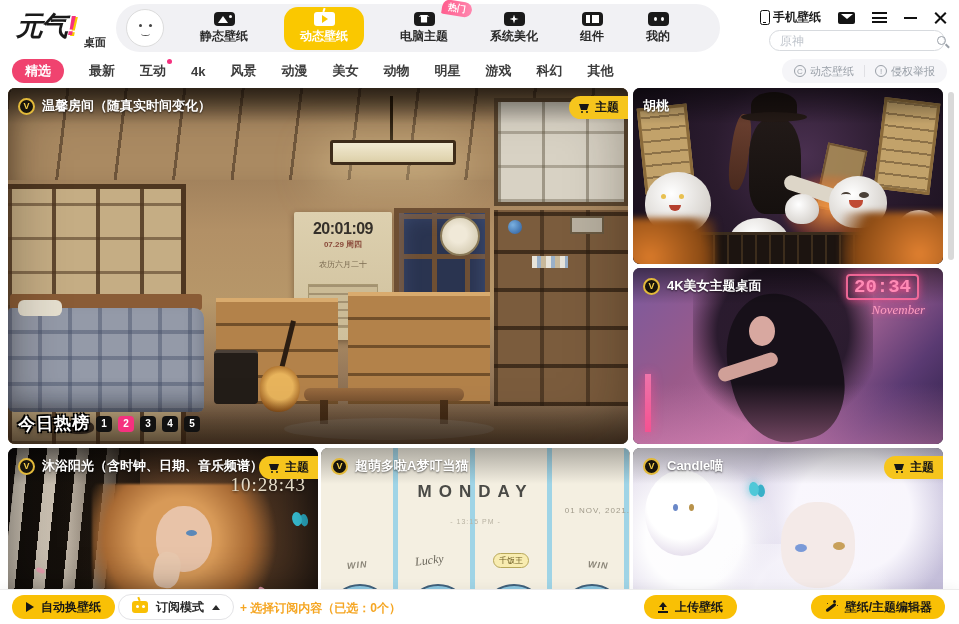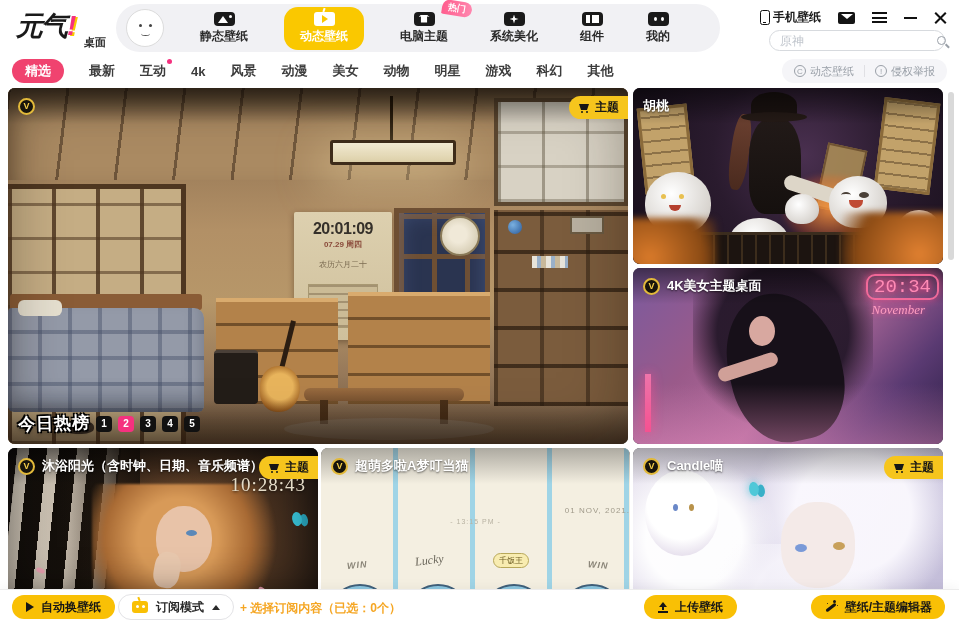--- a/index.html
+++ b/index.html
@@ -198,22 +198,22 @@
     background-image:repeating-linear-gradient(90deg,rgba(120,90,50,.35) 0 2px,transparent 2px 14px);}
 
   
   .bt-bg{inset:0;background:linear-gradient(130deg,#7a5a9e 0%,#9a5a8a 30%,#b06a9a 55%,#5a3a72 80%,#2e2048 100%);}
   .bt-hairglow{left:60px;top:0;width:180px;height:160px;background:radial-gradient(circle at 50% 40%,rgba(30,20,36,.9) 0 50%,transparent 75%);}
   .bt-figure{left:96px;top:24px;width:112px;height:150px;background:#171019;border-radius:45% 55% 40% 45%;transform:rotate(-12deg);}
   .bt-face{left:116px;top:48px;width:26px;height:30px;background:#d8a8a0;border-radius:50%;}
   .bt-arm{left:84px;top:92px;width:62px;height:14px;background:#d0a098;border-radius:8px;transform:rotate(-18deg);}
   .bt-bedlight{left:0;right:0;bottom:0;height:60px;background:linear-gradient(transparent,rgba(230,140,190,.45));}
   .bt-neonbar{left:12px;bottom:12px;width:6px;height:58px;background:linear-gradient(#ff7ab0,#ff4d8f);box-shadow:0 0 12px #ff4d8f;opacity:.85;}
-  .bt-clock{position:absolute;right:4px;top:6px;z-index:7;border:2px solid rgba(255,111,159,.9);border-radius:9px;
-    padding:0 6px;color:#ff8ab5;font-family:"Liberation Mono","DejaVu Sans Mono",monospace;font-size:19px;font-weight:400;
+  .bt-clock{position:absolute;right:24px;top:6px;z-index:7;border:2px solid rgba(255,111,159,.9);border-radius:4px;
+    padding:0 6px;color:#ff8ab5;font-family:"Liberation Mono","DejaVu Sans Mono",monospace;font-size:19px;font-weight:700;
     text-shadow:0 0 6px #ff4d8f,0 0 14px #ff4d8f;box-shadow:0 0 8px rgba(255,77,143,.6);}
   .bt-month{position:absolute;right:18px;top:34px;z-index:7;color:#ff9ec2;font-family:"Liberation Serif","DejaVu Serif",serif;
     font-style:italic;font-size:13px;text-shadow:0 0 6px #ff4d8f;}
 
   
   .sn-bg{inset:0;background:radial-gradient(circle at 58% 55%,#8a5c34 0%,#4a3220 40%,#1f1712 75%,#141010 100%);}
   .sn-bars{left:0;top:0;width:104px;height:100%;background:repeating-linear-gradient(90deg,rgba(228,218,202,.85) 0 12px,rgba(18,14,10,.92) 12px 30px);transform:skewX(-6deg);}
   .sn-barfade{left:52px;top:0;width:80px;height:100%;background:linear-gradient(90deg,transparent,#211810);}
   .sn-hair{left:84px;top:36px;width:190px;height:136px;background:radial-gradient(circle at 45% 40%,#d89a58 0 30%,#a86a34 55%,transparent 75%);filter:blur(1px);}
   .sn-face{left:148px;top:58px;width:56px;height:66px;background:#e8c3a8;border-radius:48%;}
@@ -396,20 +396,21 @@
         <div class="rm-guitar-neck"></div>
         <div class="rm-guitar-body"></div>
         <div class="rm-table"></div>
         <div class="rm-rug"></div>
         <div class="rm-cat"></div>
         <div class="rm-floor"></div>
         <div class="rm-vig"></div>
       </div>
       <div class="card-head">
         <span class="vbadge">V</span>
+        <span class="card-title">温馨房间（随真实时间变化）</span>
       </div>
       <div class="theme-badge">
         <span class="cart-ic"></span>
         <span>主题</span>
       </div>
       <div class="hotrow">
         <span class="hot-title">今日热榜</span>
         <span class="rank">1</span>
         <span class="rank active">2</span>
         <span class="rank">3</span>
@@ -504,20 +505,21 @@
         </div>
         <div class="dora dr-d3">
           <div class="d-head"></div>
 
         </div>
         <div class="dora dr-d4">
           <div class="d-head"></div>
 
         </div>
       </div>
+      <span class="dr-week">MONDAY</span>
       <span class="dr-date">01 NOV, 2021.</span>
       <span class="dr-time">- 13:15 PM -</span>
       <span class="dr-tag dr-t1">WIN</span>
       <span class="dr-tag dr-t2">Lucky</span>
       <span class="dr-tag dr-t3">千饭王</span>
       <span class="dr-tag dr-t4">WIN</span>
       <div class="card-head light">
         <span class="vbadge">V</span>
         <span class="card-title">超萌多啦A梦叮当猫</span>
       </div>

